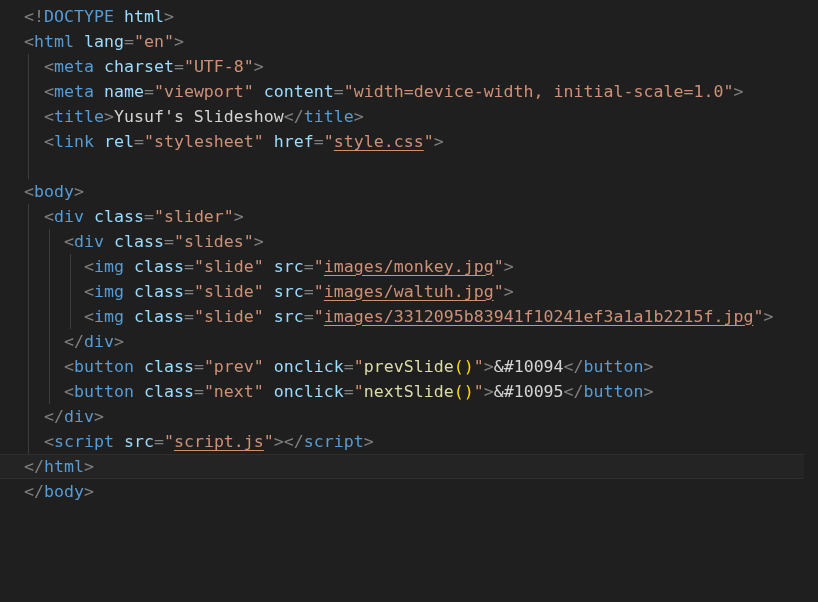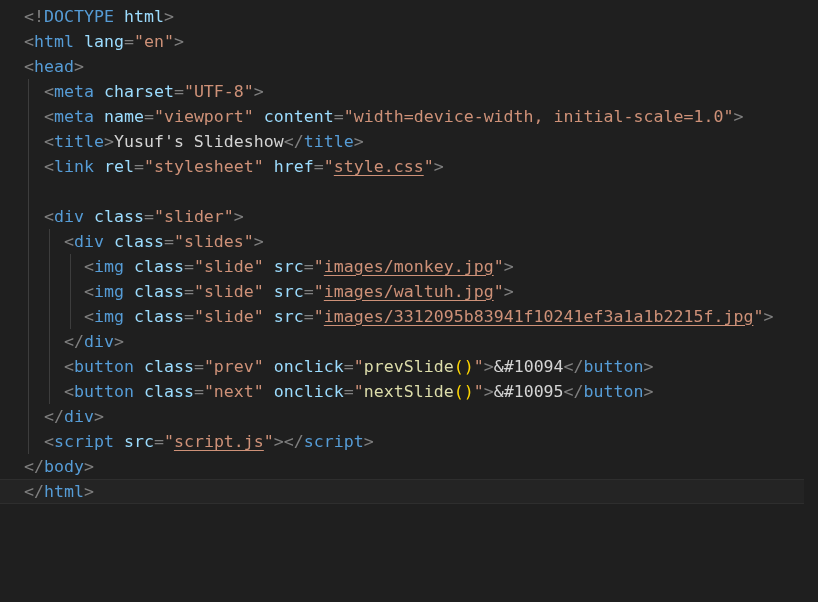--- a/index.html
+++ b/index.html
@@ -44,32 +44,32 @@
   .tok { display: inline; }
   .tok-l { text-decoration: underline; text-underline-offset: 3px; }
 </style>
 </head>
 <body>
 
 <div id="window">
   <div id="editor" style="background: rgb(31, 31, 31);">
       <div class="line"><span class="tok tok-p" style="color: rgb(128, 128, 128);">&lt;!</span><span class="tok tok-t" style="color: rgb(86, 156, 214);">DOCTYPE</span><span class="tok tok-a" style="color: rgb(156, 220, 254);"> html</span><span class="tok tok-p" style="color: rgb(128, 128, 128);">&gt;</span></div>
       <div class="line"><span class="tok tok-p" style="color: rgb(128, 128, 128);">&lt;</span><span class="tok tok-t" style="color: rgb(86, 156, 214);">html</span><span class="tok tok-x" style="color: rgb(212, 212, 212);"> </span><span class="tok tok-a" style="color: rgb(156, 220, 254);">lang</span><span class="tok tok-p" style="color: rgb(128, 128, 128);">=</span><span class="tok tok-s" style="color: rgb(206, 145, 120);">"en"</span><span class="tok tok-p" style="color: rgb(128, 128, 128);">&gt;</span></div>
-      <div class="line"><span class="tok tok-p" style="color: rgb(128, 128, 128);">&lt;</span><span class="tok tok-t" style="color: rgb(86, 156, 214);">head</span><span class="tok tok-p" style="color: rgb(128, 128, 128);">&gt;</span></div>
       <div class="line"><span class="guide" style="left: 28px;"></span><span class="tok tok-x" style="color: rgb(212, 212, 212);">  </span><span class="tok tok-p" style="color: rgb(128, 128, 128);">&lt;</span><span class="tok tok-t" style="color: rgb(86, 156, 214);">meta</span><span class="tok tok-x" style="color: rgb(212, 212, 212);"> </span><span class="tok tok-a" style="color: rgb(156, 220, 254);">charset</span><span class="tok tok-p" style="color: rgb(128, 128, 128);">=</span><span class="tok tok-s" style="color: rgb(206, 145, 120);">"UTF-8"</span><span class="tok tok-p" style="color: rgb(128, 128, 128);">&gt;</span></div>
       <div class="line"><span class="guide" style="left: 28px;"></span><span class="tok tok-x" style="color: rgb(212, 212, 212);">  </span><span class="tok tok-p" style="color: rgb(128, 128, 128);">&lt;</span><span class="tok tok-t" style="color: rgb(86, 156, 214);">meta</span><span class="tok tok-x" style="color: rgb(212, 212, 212);"> </span><span class="tok tok-a" style="color: rgb(156, 220, 254);">name</span><span class="tok tok-p" style="color: rgb(128, 128, 128);">=</span><span class="tok tok-s" style="color: rgb(206, 145, 120);">"viewport"</span><span class="tok tok-x" style="color: rgb(212, 212, 212);"> </span><span class="tok tok-a" style="color: rgb(156, 220, 254);">content</span><span class="tok tok-p" style="color: rgb(128, 128, 128);">=</span><span class="tok tok-s" style="color: rgb(206, 145, 120);">"width=device-width, initial-scale=1.0"</span><span class="tok tok-p" style="color: rgb(128, 128, 128);">&gt;</span></div>
       <div class="line"><span class="guide" style="left: 28px;"></span><span class="tok tok-x" style="color: rgb(212, 212, 212);">  </span><span class="tok tok-p" style="color: rgb(128, 128, 128);">&lt;</span><span class="tok tok-t" style="color: rgb(86, 156, 214);">title</span><span class="tok tok-p" style="color: rgb(128, 128, 128);">&gt;</span><span class="tok tok-x" style="color: rgb(212, 212, 212);">Yusuf's Slideshow</span><span class="tok tok-p" style="color: rgb(128, 128, 128);">&lt;/</span><span class="tok tok-t" style="color: rgb(86, 156, 214);">title</span><span class="tok tok-p" style="color: rgb(128, 128, 128);">&gt;</span></div>
       <div class="line"><span class="guide" style="left: 28px;"></span><span class="tok tok-x" style="color: rgb(212, 212, 212);">  </span><span class="tok tok-p" style="color: rgb(128, 128, 128);">&lt;</span><span class="tok tok-t" style="color: rgb(86, 156, 214);">link</span><span class="tok tok-x" style="color: rgb(212, 212, 212);"> </span><span class="tok tok-a" style="color: rgb(156, 220, 254);">rel</span><span class="tok tok-p" style="color: rgb(128, 128, 128);">=</span><span class="tok tok-s" style="color: rgb(206, 145, 120);">"stylesheet"</span><span class="tok tok-x" style="color: rgb(212, 212, 212);"> </span><span class="tok tok-a" style="color: rgb(156, 220, 254);">href</span><span class="tok tok-p" style="color: rgb(128, 128, 128);">=</span><span class="tok tok-s" style="color: rgb(206, 145, 120);">"</span><span class="tok tok-l" style="color: rgb(206, 145, 120);">style.css</span><span class="tok tok-s" style="color: rgb(206, 145, 120);">"</span><span class="tok tok-p" style="color: rgb(128, 128, 128);">&gt;</span></div>
       <div class="line"><span class="guide" style="left: 28px;"></span></div>
+      <div class="line"><span class="tok tok-p" style="color: rgb(128, 128, 128);">&lt;</span><span class="tok tok-t" style="color: rgb(86, 156, 214);">body</span><span class="tok tok-p" style="color: rgb(128, 128, 128);">&gt;</span></div>
       <div class="line"><span class="guide" style="left: 28px;"></span><span class="tok tok-x" style="color: rgb(212, 212, 212);">  </span><span class="tok tok-p" style="color: rgb(128, 128, 128);">&lt;</span><span class="tok tok-t" style="color: rgb(86, 156, 214);">div</span><span class="tok tok-x" style="color: rgb(212, 212, 212);"> </span><span class="tok tok-a" style="color: rgb(156, 220, 254);">class</span><span class="tok tok-p" style="color: rgb(128, 128, 128);">=</span><span class="tok tok-s" style="color: rgb(206, 145, 120);">"slider"</span><span class="tok tok-p" style="color: rgb(128, 128, 128);">&gt;</span></div>
       <div class="line"><span class="guide" style="left: 28px;"></span><span class="guide" style="left: 49px;"></span><span class="tok tok-x" style="color: rgb(212, 212, 212);">    </span><span class="tok tok-p" style="color: rgb(128, 128, 128);">&lt;</span><span class="tok tok-t" style="color: rgb(86, 156, 214);">div</span><span class="tok tok-x" style="color: rgb(212, 212, 212);"> </span><span class="tok tok-a" style="color: rgb(156, 220, 254);">class</span><span class="tok tok-p" style="color: rgb(128, 128, 128);">=</span><span class="tok tok-s" style="color: rgb(206, 145, 120);">"slides"</span><span class="tok tok-p" style="color: rgb(128, 128, 128);">&gt;</span></div>
       <div class="line"><span class="guide" style="left: 28px;"></span><span class="guide" style="left: 49px;"></span><span class="guide" style="left: 70px;"></span><span class="tok tok-x" style="color: rgb(212, 212, 212);">      </span><span class="tok tok-p" style="color: rgb(128, 128, 128);">&lt;</span><span class="tok tok-t" style="color: rgb(86, 156, 214);">img</span><span class="tok tok-x" style="color: rgb(212, 212, 212);"> </span><span class="tok tok-a" style="color: rgb(156, 220, 254);">class</span><span class="tok tok-p" style="color: rgb(128, 128, 128);">=</span><span class="tok tok-s" style="color: rgb(206, 145, 120);">"slide"</span><span class="tok tok-x" style="color: rgb(212, 212, 212);"> </span><span class="tok tok-a" style="color: rgb(156, 220, 254);">src</span><span class="tok tok-p" style="color: rgb(128, 128, 128);">=</span><span class="tok tok-s" style="color: rgb(206, 145, 120);">"</span><span class="tok tok-l" style="color: rgb(206, 145, 120);">images/monkey.jpg</span><span class="tok tok-s" style="color: rgb(206, 145, 120);">"</span><span class="tok tok-p" style="color: rgb(128, 128, 128);">&gt;</span></div>
       <div class="line"><span class="guide" style="left: 28px;"></span><span class="guide" style="left: 49px;"></span><span class="guide" style="left: 70px;"></span><span class="tok tok-x" style="color: rgb(212, 212, 212);">      </span><span class="tok tok-p" style="color: rgb(128, 128, 128);">&lt;</span><span class="tok tok-t" style="color: rgb(86, 156, 214);">img</span><span class="tok tok-x" style="color: rgb(212, 212, 212);"> </span><span class="tok tok-a" style="color: rgb(156, 220, 254);">class</span><span class="tok tok-p" style="color: rgb(128, 128, 128);">=</span><span class="tok tok-s" style="color: rgb(206, 145, 120);">"slide"</span><span class="tok tok-x" style="color: rgb(212, 212, 212);"> </span><span class="tok tok-a" style="color: rgb(156, 220, 254);">src</span><span class="tok tok-p" style="color: rgb(128, 128, 128);">=</span><span class="tok tok-s" style="color: rgb(206, 145, 120);">"</span><span class="tok tok-l" style="color: rgb(206, 145, 120);">images/waltuh.jpg</span><span class="tok tok-s" style="color: rgb(206, 145, 120);">"</span><span class="tok tok-p" style="color: rgb(128, 128, 128);">&gt;</span></div>
       <div class="line"><span class="guide" style="left: 28px;"></span><span class="guide" style="left: 49px;"></span><span class="guide" style="left: 70px;"></span><span class="tok tok-x" style="color: rgb(212, 212, 212);">      </span><span class="tok tok-p" style="color: rgb(128, 128, 128);">&lt;</span><span class="tok tok-t" style="color: rgb(86, 156, 214);">img</span><span class="tok tok-x" style="color: rgb(212, 212, 212);"> </span><span class="tok tok-a" style="color: rgb(156, 220, 254);">class</span><span class="tok tok-p" style="color: rgb(128, 128, 128);">=</span><span class="tok tok-s" style="color: rgb(206, 145, 120);">"slide"</span><span class="tok tok-x" style="color: rgb(212, 212, 212);"> </span><span class="tok tok-a" style="color: rgb(156, 220, 254);">src</span><span class="tok tok-p" style="color: rgb(128, 128, 128);">=</span><span class="tok tok-s" style="color: rgb(206, 145, 120);">"</span><span class="tok tok-l" style="color: rgb(206, 145, 120);">images/3312095b83941f10241ef3a1a1b2215f.jpg</span><span class="tok tok-s" style="color: rgb(206, 145, 120);">"</span><span class="tok tok-p" style="color: rgb(128, 128, 128);">&gt;</span></div>
       <div class="line"><span class="guide" style="left: 28px;"></span><span class="guide" style="left: 49px;"></span><span class="tok tok-x" style="color: rgb(212, 212, 212);">    </span><span class="tok tok-p" style="color: rgb(128, 128, 128);">&lt;/</span><span class="tok tok-t" style="color: rgb(86, 156, 214);">div</span><span class="tok tok-p" style="color: rgb(128, 128, 128);">&gt;</span></div>
       <div class="line"><span class="guide" style="left: 28px;"></span><span class="guide" style="left: 49px;"></span><span class="tok tok-x" style="color: rgb(212, 212, 212);">    </span><span class="tok tok-p" style="color: rgb(128, 128, 128);">&lt;</span><span class="tok tok-t" style="color: rgb(86, 156, 214);">button</span><span class="tok tok-x" style="color: rgb(212, 212, 212);"> </span><span class="tok tok-a" style="color: rgb(156, 220, 254);">class</span><span class="tok tok-p" style="color: rgb(128, 128, 128);">=</span><span class="tok tok-s" style="color: rgb(206, 145, 120);">"prev"</span><span class="tok tok-x" style="color: rgb(212, 212, 212);"> </span><span class="tok tok-a" style="color: rgb(156, 220, 254);">onclick</span><span class="tok tok-p" style="color: rgb(128, 128, 128);">=</span><span class="tok tok-s" style="color: rgb(206, 145, 120);">"</span><span class="tok tok-f" style="color: rgb(220, 220, 170);">prevSlide</span><span class="tok tok-b" style="color: rgb(255, 215, 0);">()</span><span class="tok tok-s" style="color: rgb(206, 145, 120);">"</span><span class="tok tok-p" style="color: rgb(128, 128, 128);">&gt;</span><span class="tok tok-x" style="color: rgb(212, 212, 212);">&amp;#10094</span><span class="tok tok-p" style="color: rgb(128, 128, 128);">&lt;/</span><span class="tok tok-t" style="color: rgb(86, 156, 214);">button</span><span class="tok tok-p" style="color: rgb(128, 128, 128);">&gt;</span></div>
       <div class="line"><span class="guide" style="left: 28px;"></span><span class="guide" style="left: 49px;"></span><span class="tok tok-x" style="color: rgb(212, 212, 212);">    </span><span class="tok tok-p" style="color: rgb(128, 128, 128);">&lt;</span><span class="tok tok-t" style="color: rgb(86, 156, 214);">button</span><span class="tok tok-x" style="color: rgb(212, 212, 212);"> </span><span class="tok tok-a" style="color: rgb(156, 220, 254);">class</span><span class="tok tok-p" style="color: rgb(128, 128, 128);">=</span><span class="tok tok-s" style="color: rgb(206, 145, 120);">"next"</span><span class="tok tok-x" style="color: rgb(212, 212, 212);"> </span><span class="tok tok-a" style="color: rgb(156, 220, 254);">onclick</span><span class="tok tok-p" style="color: rgb(128, 128, 128);">=</span><span class="tok tok-s" style="color: rgb(206, 145, 120);">"</span><span class="tok tok-f" style="color: rgb(220, 220, 170);">nextSlide</span><span class="tok tok-b" style="color: rgb(255, 215, 0);">()</span><span class="tok tok-s" style="color: rgb(206, 145, 120);">"</span><span class="tok tok-p" style="color: rgb(128, 128, 128);">&gt;</span><span class="tok tok-x" style="color: rgb(212, 212, 212);">&amp;#10095</span><span class="tok tok-p" style="color: rgb(128, 128, 128);">&lt;/</span><span class="tok tok-t" style="color: rgb(86, 156, 214);">button</span><span class="tok tok-p" style="color: rgb(128, 128, 128);">&gt;</span></div>
       <div class="line"><span class="guide" style="left: 28px;"></span><span class="tok tok-x" style="color: rgb(212, 212, 212);">  </span><span class="tok tok-p" style="color: rgb(128, 128, 128);">&lt;/</span><span class="tok tok-t" style="color: rgb(86, 156, 214);">div</span><span class="tok tok-p" style="color: rgb(128, 128, 128);">&gt;</span></div>
       <div class="line"><span class="guide" style="left: 28px;"></span><span class="tok tok-x" style="color: rgb(212, 212, 212);">  </span><span class="tok tok-p" style="color: rgb(128, 128, 128);">&lt;</span><span class="tok tok-t" style="color: rgb(86, 156, 214);">script</span><span class="tok tok-x" style="color: rgb(212, 212, 212);"> </span><span class="tok tok-a" style="color: rgb(156, 220, 254);">src</span><span class="tok tok-p" style="color: rgb(128, 128, 128);">=</span><span class="tok tok-s" style="color: rgb(206, 145, 120);">"</span><span class="tok tok-l" style="color: rgb(206, 145, 120);">script.js</span><span class="tok tok-s" style="color: rgb(206, 145, 120);">"</span><span class="tok tok-p" style="color: rgb(128, 128, 128);">&gt;</span><span class="tok tok-p" style="color: rgb(128, 128, 128);">&lt;/</span><span class="tok tok-t" style="color: rgb(86, 156, 214);">script</span><span class="tok tok-p" style="color: rgb(128, 128, 128);">&gt;</span></div>
+      <div class="line current"><span class="tok tok-p" style="color: rgb(128, 128, 128);">&lt;/</span><span class="tok tok-t" style="color: rgb(86, 156, 214);">html</span><span class="tok tok-p" style="color: rgb(128, 128, 128);">&gt;</span></div>
       <div class="line"><span class="tok tok-p" style="color: rgb(128, 128, 128);">&lt;/</span><span class="tok tok-t" style="color: rgb(86, 156, 214);">body</span><span class="tok tok-p" style="color: rgb(128, 128, 128);">&gt;</span></div>
-      <div class="line current"><span class="tok tok-p" style="color: rgb(128, 128, 128);">&lt;/</span><span class="tok tok-t" style="color: rgb(86, 156, 214);">html</span><span class="tok tok-p" style="color: rgb(128, 128, 128);">&gt;</span></div>
     </div>
 </div>
 
 </body></html>

